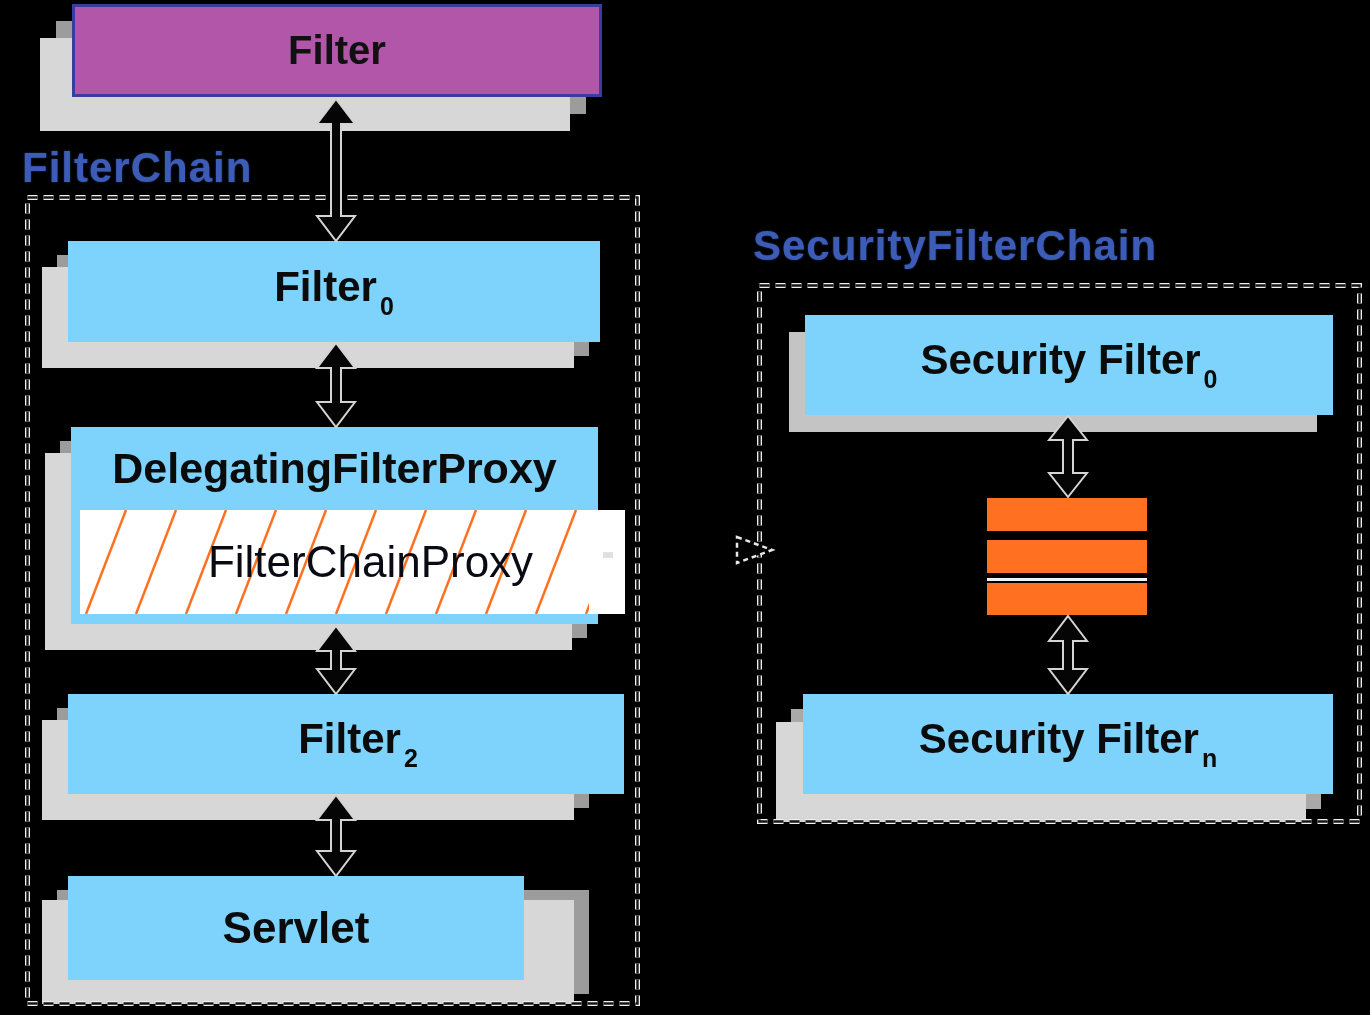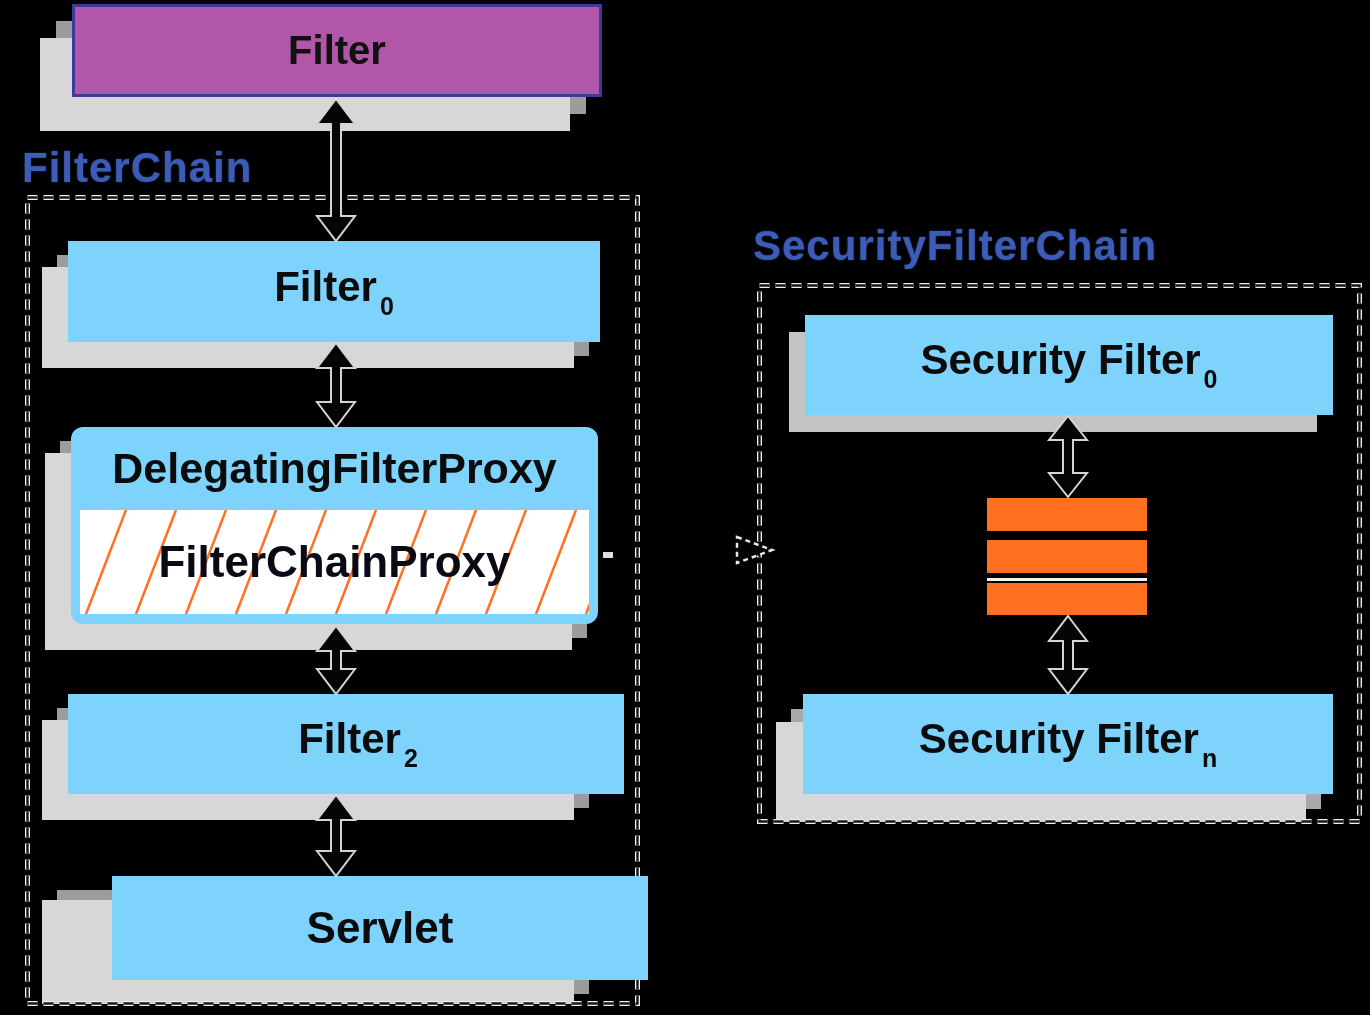--- a/index.html
+++ b/index.html
@@ -17,26 +17,26 @@
     color:#0b0b0b;font-weight:bold;text-align:center;
   }
   .orange{background:#7dd3fc;}
   .client{background:#B156A9;border:3px solid #3C3CA0;font-size:40px;color:#111;}
   .chain-label{
     position:absolute;z-index:3;color:#3D5CB8;font-weight:bold;font-size:42px;
     letter-spacing:1px;text-shadow:0 0 2px rgba(70,110,200,0.55);white-space:nowrap;
   }
   .sub{font-size:25px;vertical-align:-14px;margin-left:3px;font-weight:bold;}
   .fsize{font-size:42px;}
-  .dfp{flex-direction:column;justify-content:flex-start;border-radius:12px;}
+  .dfp{flex-direction:column;justify-content:flex-start;}
   .dfp-title{height:83px;display:flex;align-items:center;justify-content:center;
     font-size:43px;font-weight:bold;width:100%;}
   .hatch-box{
     position:absolute;left:9px;top:83px;width:509px;height:104px;background:#fff;
-    display:flex;align-items:center;justify-content:center;font-size:44px;font-weight:bold;color:#0a0a14;
+    display:flex;align-items:center;justify-content:center;font-size:44px;font-weight:normal;color:#0a0a14;padding-left:36px;
   }
   .hatch-svg{position:absolute;left:0;top:0;}
   .hatch-label{position:relative;z-index:2;}
   .bar{position:absolute;z-index:3;background:#FF7120;}
   .white-line{position:absolute;z-index:3;background:#F2F2F2;}
 </style>
 </head>
 <body>
 
 <div class="stage">
@@ -91,21 +91,21 @@
         <rect x="0" y="0" width="509" height="104" fill="url(#hatch)"></rect>
       </svg>
       <span class="hatch-label">FilterChainProxy</span>
     </div>
   </div>
 
   <div class="box orange fsize" style="left:68px;top:694px;width:532px;height:100px;padding-left:24px;">
     <span><span>Filter</span><span class="sub">2</span></span>
   </div>
 
-  <div class="box orange" style="left:68px;top:876px;width:536px;height:104px;font-size:44px;margin-left:44px;">
+  <div class="box orange" style="left:68px;top:876px;width:456px;height:104px;font-size:44px;">
     <span>Servlet</span>
   </div>
 
   <div class="box orange fsize" style="left:805px;top:315px;width:528px;height:100px;">
     <span><span>Security Filter</span><span class="sub">0</span></span>
   </div>
 
   <div class="bar" style="left:987px;top:498px;width:160px;height:33px;"></div>
   <div class="bar" style="left:987px;top:540px;width:160px;height:33px;"></div>
   <div class="white-line" style="left:987px;top:578px;width:160px;height:3px;"></div>

